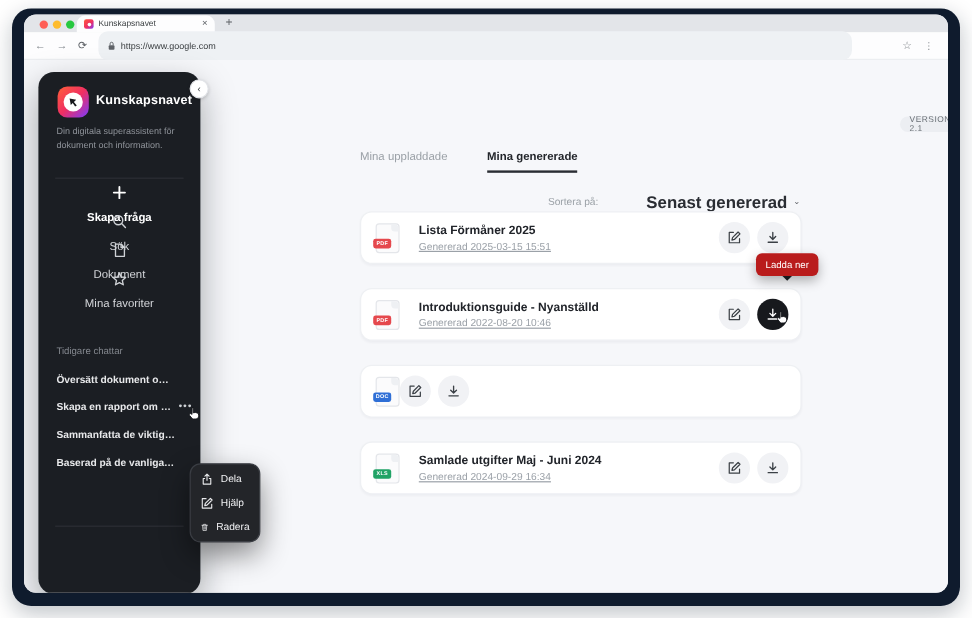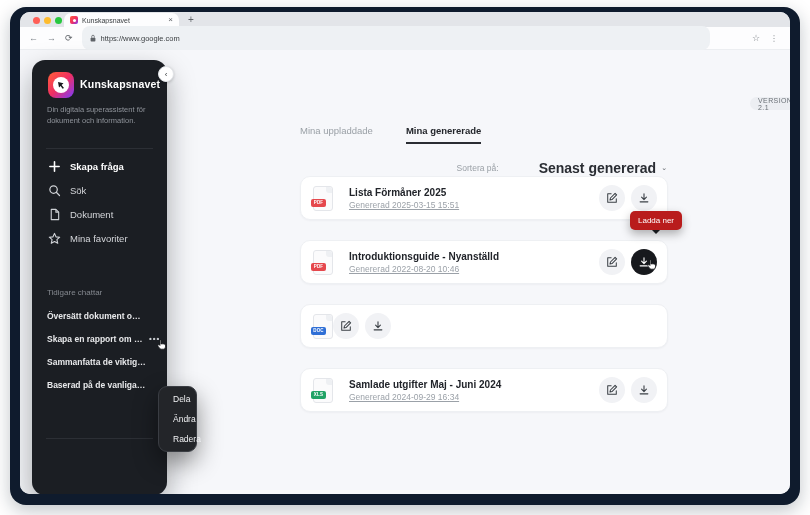--- a/index.html
+++ b/index.html
@@ -37,32 +37,32 @@
 
   
   .sidebar { position:absolute; left:12px; top:10px; width:135px; height:435px; background:#1b1e23; border-radius:13px; box-shadow:0 12px 28px rgba(10,14,20,.35); color:#e8e9eb; }
   .collapse-btn { position:absolute; left:126px; top:6px; width:16px; height:16px; border-radius:50%; background:#fff; border:1px solid #e2e4e8; box-shadow:0 1px 3px rgba(0,0,0,.18); display:flex; align-items:center; justify-content:center; font-size:8px; color:#3c4043; z-index:5; }
   .logo { position:absolute; left:16px; top:12px; width:26px; height:26px; border-radius:8px; background:linear-gradient(135deg,#ff5a3c 5%,#ef2f63 50%,#7a3bff 100%); display:flex; align-items:center; justify-content:center; }
   .logo-inner { width:16px; height:16px; background:#fff; border-radius:50%; display:flex; align-items:center; justify-content:center; }
   .app-name { position:absolute; left:48px; top:18px; font-size:10.5px; font-weight:bold; color:#fff; letter-spacing:.2px; }
   .tagline { position:absolute; left:15px; top:44px; width:112px; font-size:7.5px; line-height:1.5; color:#8f939a; }
   .sb-divider { position:absolute; left:14px; right:14px; height:1px; background:#2c2f35; }
   .sb-menu { position:absolute; left:0; top:94px; width:100%; }
-  .sb-item { display:flex; align-items:center; gap:9px; height:24px; padding:0 16px; color:#d4d6da; font-size:9.5px; cursor:default; }
+  .sb-item { display:flex; align-items:center; gap:9px; height:24px; padding:0 0; color:#d4d6da; font-size:9.5px; cursor:default;flex-direction:column; }
   .sb-item.primary { color:#fff; font-weight:bold; }
   .sb-item svg { flex:0 0 auto; }
   .hist-header { position:absolute; left:15px; top:228px; font-size:8px; color:#84888f; }
   .hist-list { position:absolute; left:0; top:244px; width:100%; }
   .hist-item { display:flex; align-items:center; height:23px; padding:0 6px 0 15px; font-size:8.5px; font-weight:600; color:#e8e9eb; white-space:nowrap; }
   .hist-label { overflow:hidden; text-overflow:ellipsis; max-width:100px; }
   .hist-dots { margin-left:2px; font-size:8px; color:#cfd2d6; letter-spacing:1px; }
   .sb-footer { position:absolute; left:0; top:384px; width:100%; }
 
   
-  .ctx-menu { position:absolute; left:138px; top:336px; width:39px; background:#232529; border:1px solid #3a3d43; border-radius:9px; padding:2px 0; box-shadow:0 10px 24px rgba(0,0,0,.45); z-index:20; }
+  .ctx-menu { position:absolute; left:138px; top:336px; width:59px; background:#232529; border:1px solid #3a3d43; border-radius:9px; padding:2px 0; box-shadow:0 10px 24px rgba(0,0,0,.45); z-index:20; }
   .ctx-item { display:flex; align-items:center; gap:6px; height:20px; padding:0 8px; color:#f0f1f3; font-size:8.5px; }
 
   
   .version-badge { position:absolute; left:730px; top:47px; height:13px; padding:0 8px; background:#eceef2; border-radius:8px; font-size:7px; color:#6a7076; letter-spacing:.4px; display:flex; align-items:center; }
   .tabs { position:absolute; left:280px; top:75px; display:flex; gap:33px; }
   .ptab { font-size:9.5px; padding-bottom:6px; color:#9aa0a6; }
   .ptab.active { color:#23262b; font-weight:bold; border-bottom:2px solid #2a2d33; }
   .sort-row { position:absolute; left:0; top:110px; width:647px; display:flex; justify-content:flex-end; align-items:center; gap:4px; }
   .sort-label { font-size:8.5px; color:#9aa0a6; }
   .sort-value { font-size:14px; font-weight:600; color:#2a2d33;padding-left:36px; }
@@ -199,21 +199,21 @@
                 <path d="M4.5 6 H3 V12 H11 V6 H9.5"></path>
                 <path d="M7 1.5 V8 M4.8 3.6 L7 1.4 L9.2 3.6"></path>
               </svg>
             <span>Dela</span>
           </div>
           <div class="ctx-item">
             <svg width="11" height="11" viewBox="0 0 14 14" fill="none" stroke="#e8e9eb" stroke-width="1.2" stroke-linecap="round" stroke-linejoin="round">
                 <path d="M12 8 V12 H2 V2 H6"></path>
                 <path d="M10.6 1.6 L12.4 3.4 L7 8.8 L4.6 9.4 L5.2 7 Z"></path>
               </svg>
-            <span>Ändra</span>
+            <span>Hjälp</span>
           </div>
           <div class="ctx-item">
             <svg width="11" height="11" viewBox="0 0 14 14" fill="none" stroke="#e8e9eb" stroke-width="1.2" stroke-linecap="round" stroke-linejoin="round">
                 <path d="M2.5 3.5 H11.5 M5.2 3.5 V2 H8.8 V3.5 M3.6 3.5 L4.2 12 H9.8 L10.4 3.5"></path>
                 <path d="M6 5.8 V9.8 M8 5.8 V9.8"></path>
               </svg>
             <span>Radera</span>
           </div>
         </div>
 

